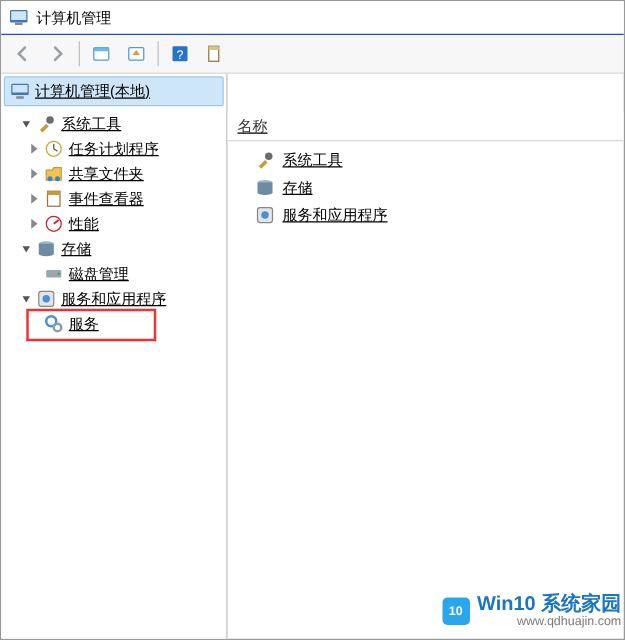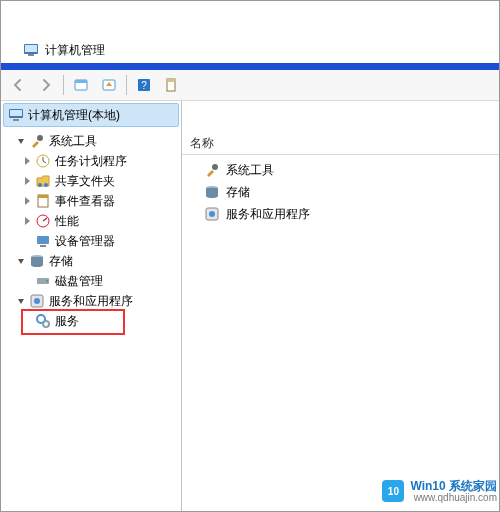--- a/index.html
+++ b/index.html
@@ -1,26 +1,26 @@
 <!DOCTYPE html>
 <html><head>
 <meta charset="utf-8">
 <style>
   html, body { margin: 0; padding: 0; width: 500px; height: 512px; overflow: hidden; font-family: "Microsoft YaHei", "Segoe UI", Tahoma, sans-serif; font-size: 12px; background: #fff; }
   .window { display: flex; flex-direction: column; width: 500px; height: 512px; box-sizing: border-box; border: 1px solid #999; }
-  .titlebar { display: flex; align-items: center; height: 26px; padding: 0 22px; background: #fff; border-bottom: 7px solid #1d4ed8; margin-top: 36px; }
+  .titlebar { display: flex; align-items: center; height: 26px; padding: 0 6px; background: #fff; border-bottom: 1px solid #1d4ed8; }
   .titlebar .app-icon { width: 16px; height: 16px; margin-right: 6px; display: inline-flex; }
   .titlebar .title { font-size: 12px; color: #000; }
   .menubar { display: flex; align-items: center; height: 24px; padding: 0 4px; background: #fff; border-bottom: 1px solid #e0e0e0; }
   .menubar .item { padding: 2px 8px; cursor: default; }
   .menubar .u { text-decoration: underline; }
   .toolbar { display: flex; align-items: center; height: 30px; padding: 0 4px; background: #f7f7f7; border-bottom: 1px solid #d9d9d9; gap: 2px; }
   .toolbar .tbtn { width: 24px; height: 24px; display: inline-flex; align-items: center; justify-content: center; border: 1px solid transparent; border-radius: 2px; }
   .toolbar .sep { width: 1px; height: 20px; background: #c0c0c0; margin: 0 2px; }
-  .client { display: flex; flex: 1; overflow: hidden; }
+  .client { display: flex; flex: 1; overflow: hidden; text-decoration: underline; }
   .tree-pane { width: 180px; border-right: 1px solid #c0c0c0; overflow: auto; padding: 0; background: #fff; }
   .list-pane { flex: 1; position: relative; overflow: auto; margin-top: 31px; }
   .list-header { height: 22px; line-height: 22px; padding: 0 8px; border-bottom: 1px solid #d9d9d9; color: #333; background: #fff; display:flex; align-items:center;}
   .list-body { padding: 4px 0; }
   .list-row { display: flex; align-items: center; gap: 6px; padding: 2px 8px 2px 22px; height: 18px; }
   .list-row .icon { width:16px; height:16px; display:inline-flex; align-items:center; justify-content:center;}
 
   .tree-root-row { display:flex; align-items:center; height:22px; padding:0 4px; background:#cfe6f8; border:1px solid #99c8ee; border-radius:2px; margin:2px; }
   .tree-root-row .icon { width:16px;height:16px; margin-right:4px; display:inline-flex;}
   .tree-rows { padding: 2px 0; }
@@ -28,21 +28,21 @@
   .tree-row .expander { width:12px; height:12px; display:inline-flex; align-items:center; justify-content:center; color:#555; margin-right:0; }
   .tree-row .icon { width:16px; height:16px; margin:0 4px 0 2px; display:inline-flex; align-items:center; justify-content:center; }
   .tree-row .label { white-space: nowrap; color:#000; }
   .ind-1 { padding-left: 14px; }
   .ind-2 { padding-left: 20px; }
   .highlight-box { position:absolute; border: 2px solid #e33; pointer-events:none; }
 
   .watermark { position: absolute; right: 2px; bottom: 8px; display:flex; align-items:center; gap:6px; }
   .wm-logo { width:22px; height:22px; border-radius:4px; background:#2aa6ea; display:flex; align-items:center; justify-content:center; color:#fff; font-weight:bold; font-size:10px; }
   .wm-texts { display:flex; flex-direction:column; align-items:flex-end; line-height:1.05; }
-  .wm-title { color:#1b76c1; font-size:12px; font-weight:bold;text-align:right;}
+  .wm-title { color:#1b76c1; font-size:16px; font-weight:bold;text-align:right;}
   .wm-url { color:#7a7a7a; font-size:10px; }
 </style>
 </head>
 <body>
 
 <div class="window">
 
   <div class="titlebar">
     <span class="app-icon">
       <svg viewBox="0 0 16 16">
@@ -172,32 +172,20 @@
                 <path d="M3 1 L8 5 L3 9 Z" fill="#888"></path>
               </svg>
             </span>
           <span class="icon">
               <svg viewBox="0 0 16 16">
                 <circle cx="8" cy="8" r="6" fill="#fff" stroke="#c23"></circle>
                 <path d="M8 8 L12 5" stroke="#c23" stroke-width="1.5"></path>
               </svg>
             </span>
           <span class="label">性能</span>
-        </div>
-        <div class="tree-row ind-2">
-          <span class="expander" style="visibility:hidden">
-              <svg width="10" height="10"></svg>
-            </span>
-          <span class="icon">
-              <svg viewBox="0 0 16 16">
-                <rect x="2" y="3" width="12" height="8" rx="1" fill="#5a93c7"></rect>
-                <rect x="5" y="12" width="6" height="2" fill="#888"></rect>
-              </svg>
-            </span>
-          <span class="label">设备管理器</span>
         </div>
         <div class="tree-row ind-1">
           <span class="expander">
               <svg width="10" height="10" viewBox="0 0 10 10">
                 <path d="M2 3 L8 3 L5 8 Z" fill="#555"></path>
               </svg>
             </span>
           <span class="icon">
               <svg viewBox="0 0 16 16">
                 <ellipse cx="8" cy="4" rx="6" ry="2" fill="#9bb7cf"></ellipse>

